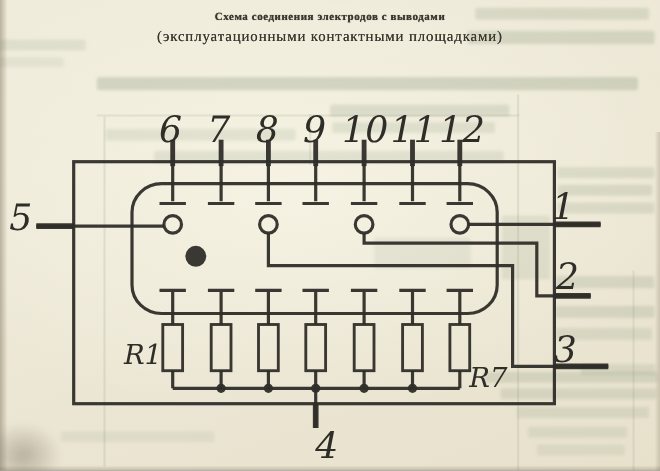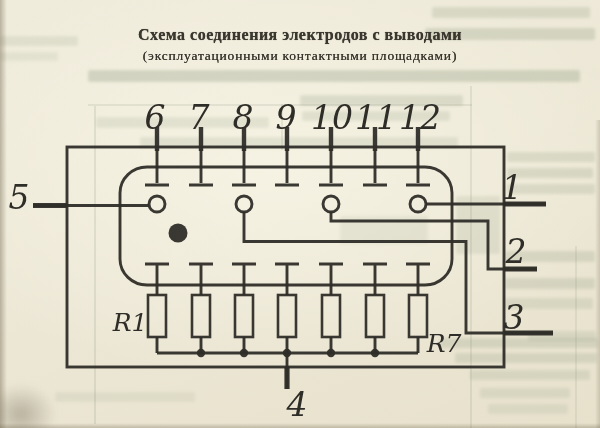--- a/index.html
+++ b/index.html
@@ -18,22 +18,22 @@
     background:linear-gradient(270deg,rgba(96,84,60,.22),rgba(96,84,60,0));}
   .corner-smudge{position:absolute;left:-14px;bottom:-16px;width:70px;height:60px;
     background:radial-gradient(closest-side,rgba(90,82,62,.35),rgba(90,82,62,0));filter:blur(3px);}
   #bleed-layer{position:absolute;inset:0;}
   .sm{position:absolute;background:var(--bleed,#8a987e);filter:blur(1.4px);border-radius:2px;}
   .fl{position:absolute;background:#7e8a74;filter:blur(.6px);}
   .title{
     position:absolute;left:0;top:10px;width:600px;text-align:center;
     color:var(--title-ink,#3a372e);z-index:3;
   }
-  .title .t1{font-size:16px;font-weight:bold;letter-spacing:.5px;
-    text-shadow:0 0 .7px var(--title-ink,#3a372e);margin-top:16px;}
+  .title .t1{font-size:10px;font-weight:bold;letter-spacing:.5px;
+    text-shadow:0 0 .7px var(--title-ink,#3a372e);}
   .title .t2{font-size:13.5px;margin-top:4px;letter-spacing:.8px;
     text-shadow:0 0 .5px var(--title-ink,#3a372e);}
   svg.schematic{position:absolute;left:0;top:0;z-index:2;}
   .stroke{stroke:var(--ink,#2f2d28);fill:none;stroke-linecap:butt;stroke-linejoin:miter;opacity:.95;}
   .w3{stroke-width:2.9px;}
   .w26{stroke-width:2.6px;}
   .thick{stroke-width:5.2px;}
   .lead{stroke-width:4.4px;}
   .fillink{fill:var(--ink,#2f2d28);stroke:none;opacity:.95;}
   text.num{font-family:"DejaVu Serif",serif;font-style:italic;font-size:33px;

